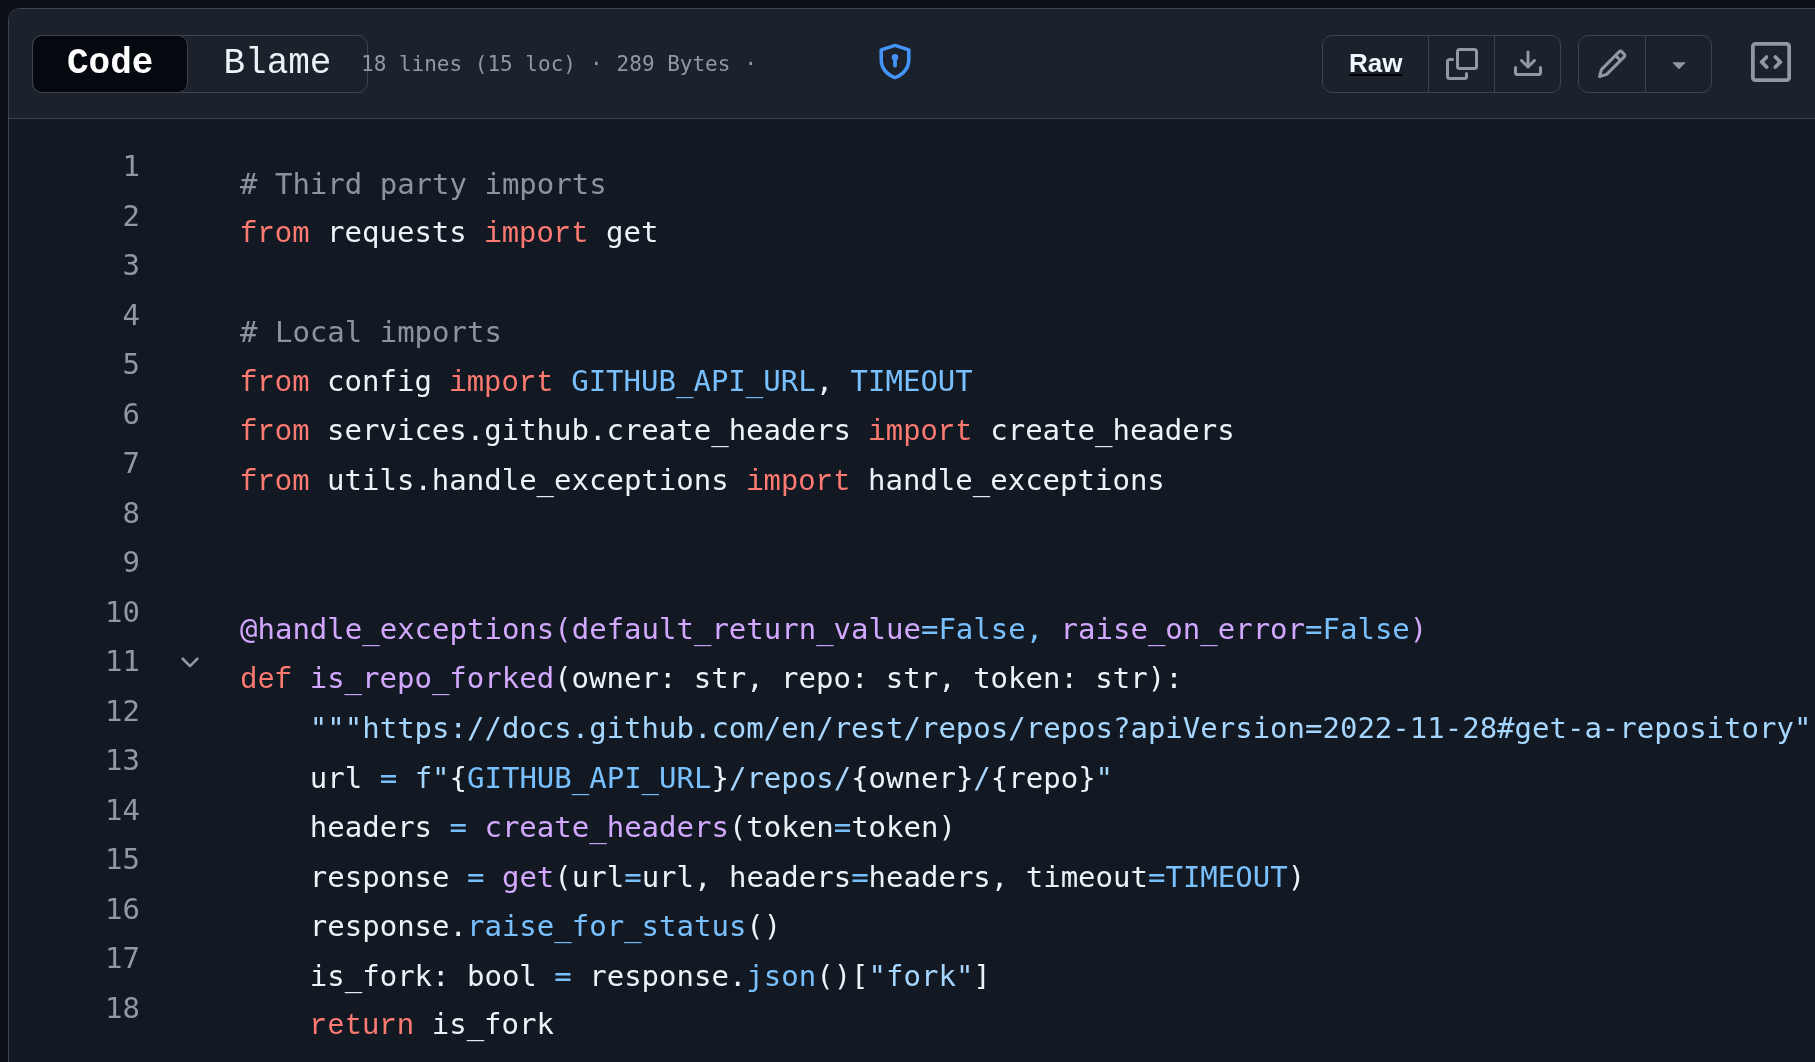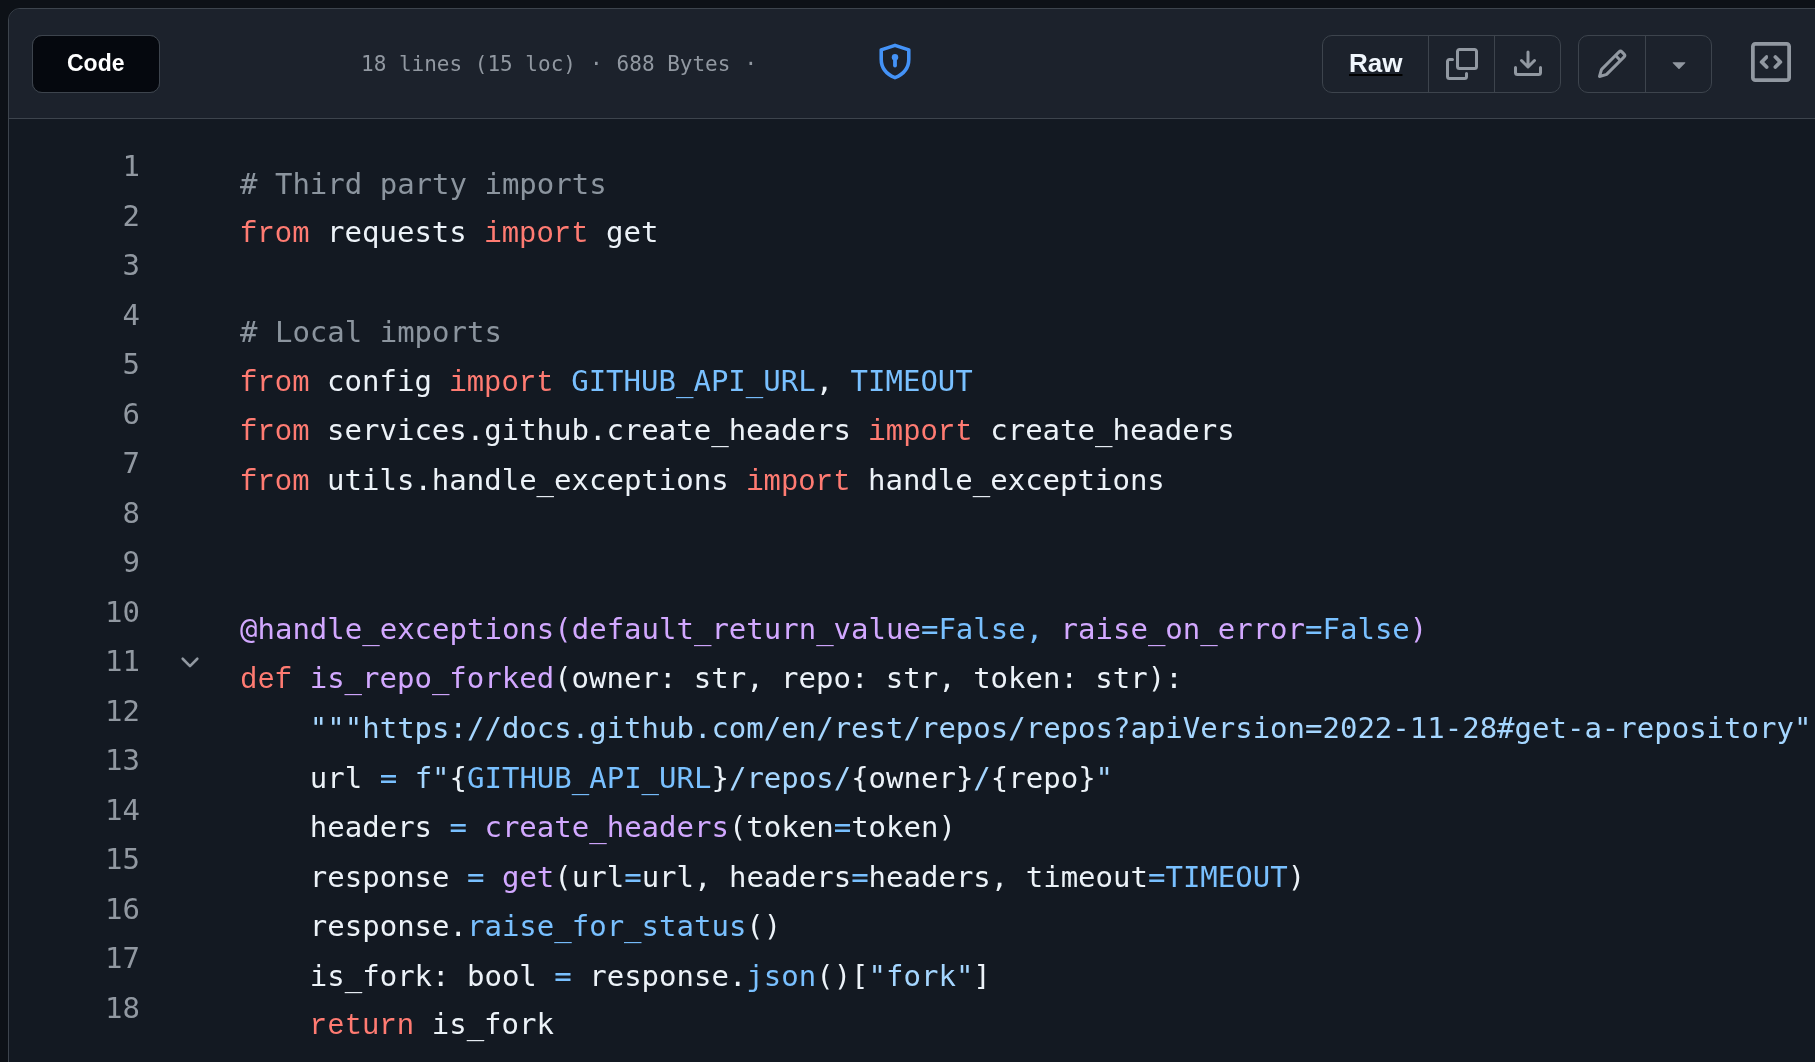--- a/index.html
+++ b/index.html
@@ -18,21 +18,21 @@
     border-bottom:1px solid var(--border);
   }
   .hpos { position:absolute; top:50%; transform:translateY(-50%); }
 
   .seg-control {
     left:23px; display:flex; align-items:stretch; height:58px;
     border:1px solid var(--border); border-radius:10px; background:transparent;
   }
   .seg {
     border:none; background:transparent; color:var(--plain);
-    font-family:Liberation Sans, sans-serif; font-size:23px; padding:0 36px; cursor:pointer;
+    font-family:Liberation Mono, monospace; font-size:36px; padding:0 36px; cursor:pointer;
     display:flex; align-items:center; border-radius:10px;
   }
   .seg.active {
     background:#05080e; border:1px solid var(--border);
     margin:-1px; font-weight:700; color:#ffffff; padding:0 34px;
   }
 
   .meta {
     left:352px; display:flex; align-items:center; gap:14px;
     color:var(--muted); font-family:"DejaVu Sans Mono","Liberation Mono",monospace;
@@ -83,26 +83,27 @@
 </style>
 </head>
 <body>
 
 <div class="file-box">
 
   <div class="file-header">
 
     <div class="seg-control hpos">
       <button class="seg active">Code</button>
+      <button class="seg">Blame</button>
     </div>
 
     <div class="meta hpos">
       <span>18 lines (15 loc)</span>
       <span>·</span>
-      <span>688 Bytes</span>
+      <span>289 Bytes</span>
       <span>·</span>
       <span class="shield">
         <svg width="38" height="38" viewBox="0 0 16 16">
           <path d="M8 1.2 13.8 3.1 V7 C13.8 10.8 11.6 13.3 8 14.8 C4.4 13.3 2.2 10.8 2.2 7 V3.1 Z" fill="none" stroke="var(--accent-blue)" stroke-width="1.5" stroke-linejoin="round"></path>
           <circle cx="8" cy="6.2" r="1.35" fill="var(--accent-blue)"></circle>
           <path d="M8 7.2 V9.7" stroke="var(--accent-blue)" stroke-width="1.6" stroke-linecap="round"></path>
         </svg>
       </span>
     </div>
 

